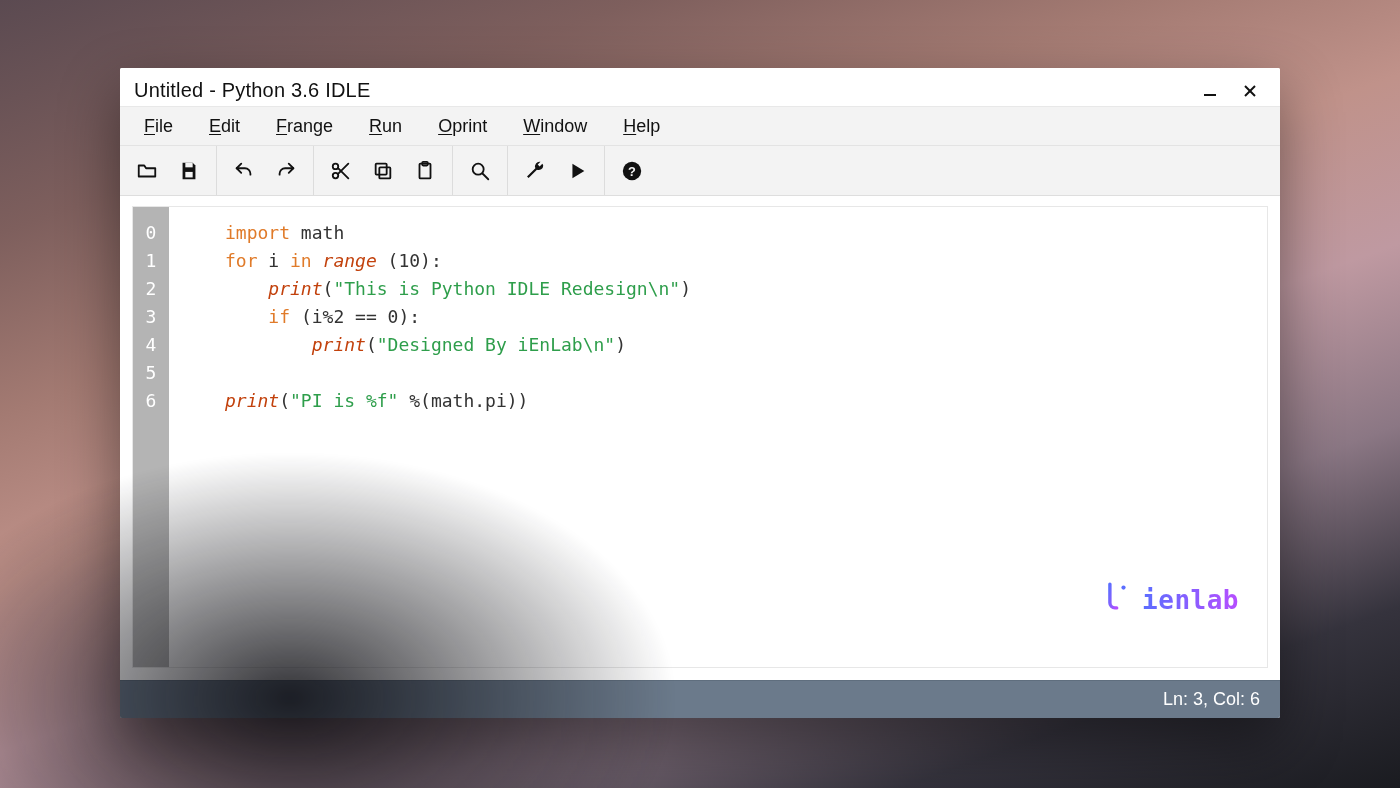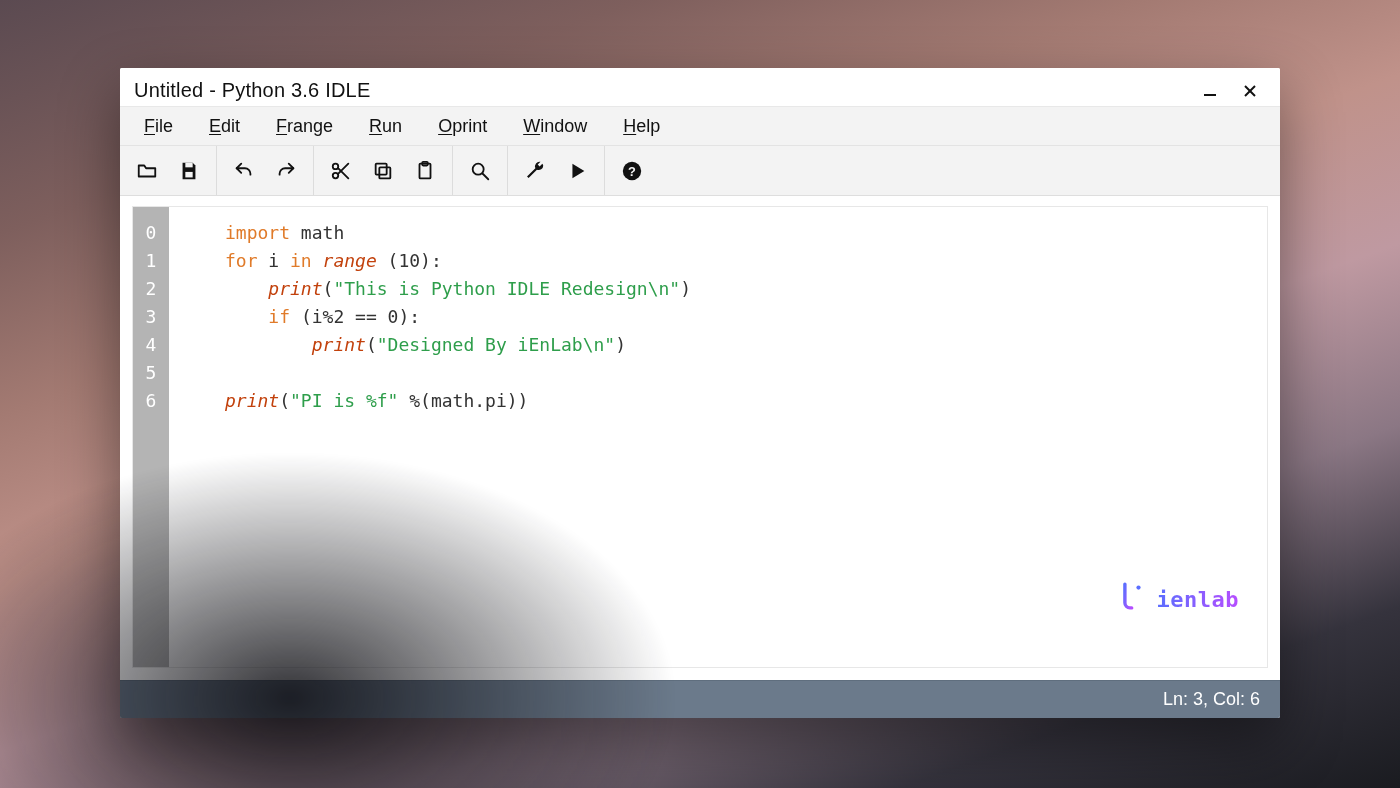--- a/index.html
+++ b/index.html
@@ -115,21 +115,21 @@
   .pln  { color:#333; }
 
   
   .watermark {
     position:absolute; right:28px; bottom:18px;
     display:flex; align-items:center; gap:10px;
     opacity:.95; pointer-events:none;
   }
   .watermark .mark svg { width:34px; height:34px; }
   .watermark .word {
-    font-weight:700; font-size:22px; letter-spacing:.5px;
+    font-weight:700; font-size:26px; letter-spacing:.5px;
     background: linear-gradient(90deg,#5367ff 0%, #b344ff 100%);
     -webkit-background-clip: text; background-clip: text; color: transparent;
   }
 
   
   .statusbar {
     height: 38px;
     background:#6b7a8b;
     color:#fff;
     display:flex; align-items:center; justify-content:flex-end;

